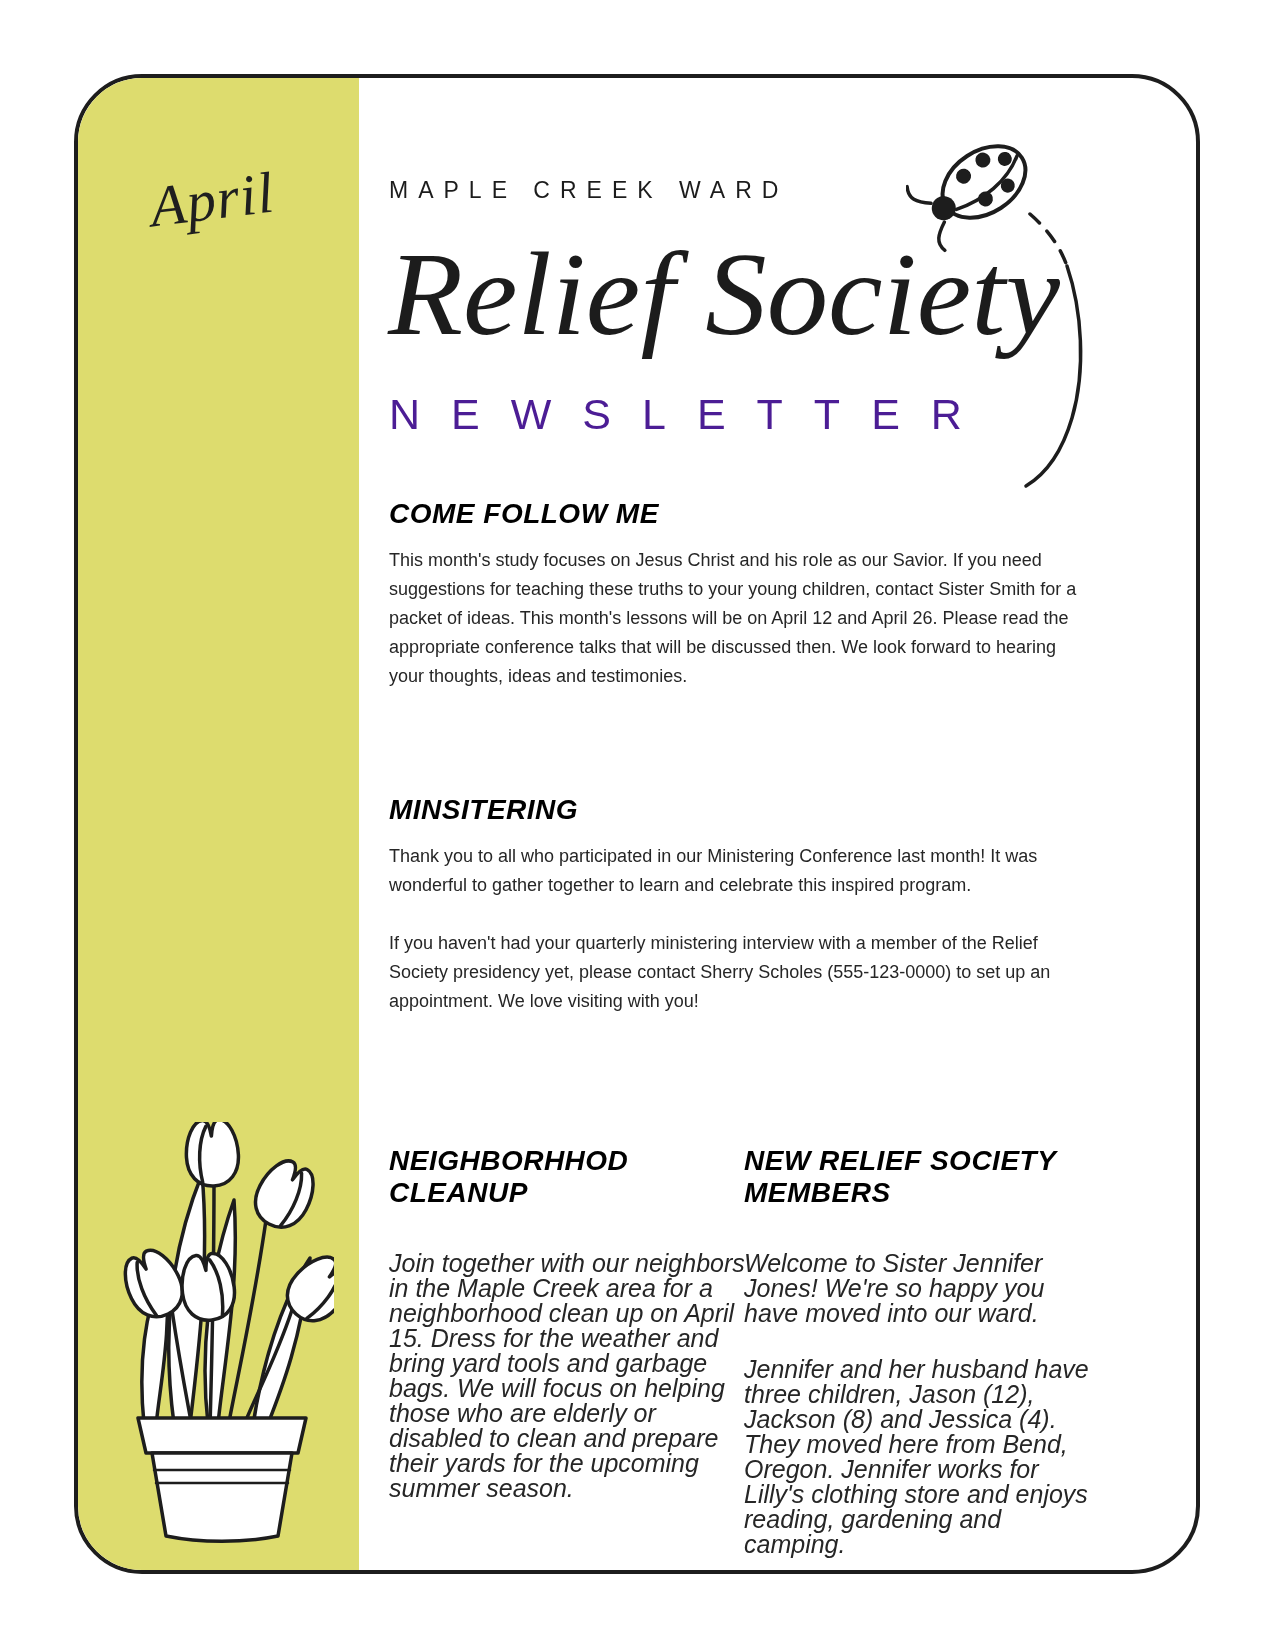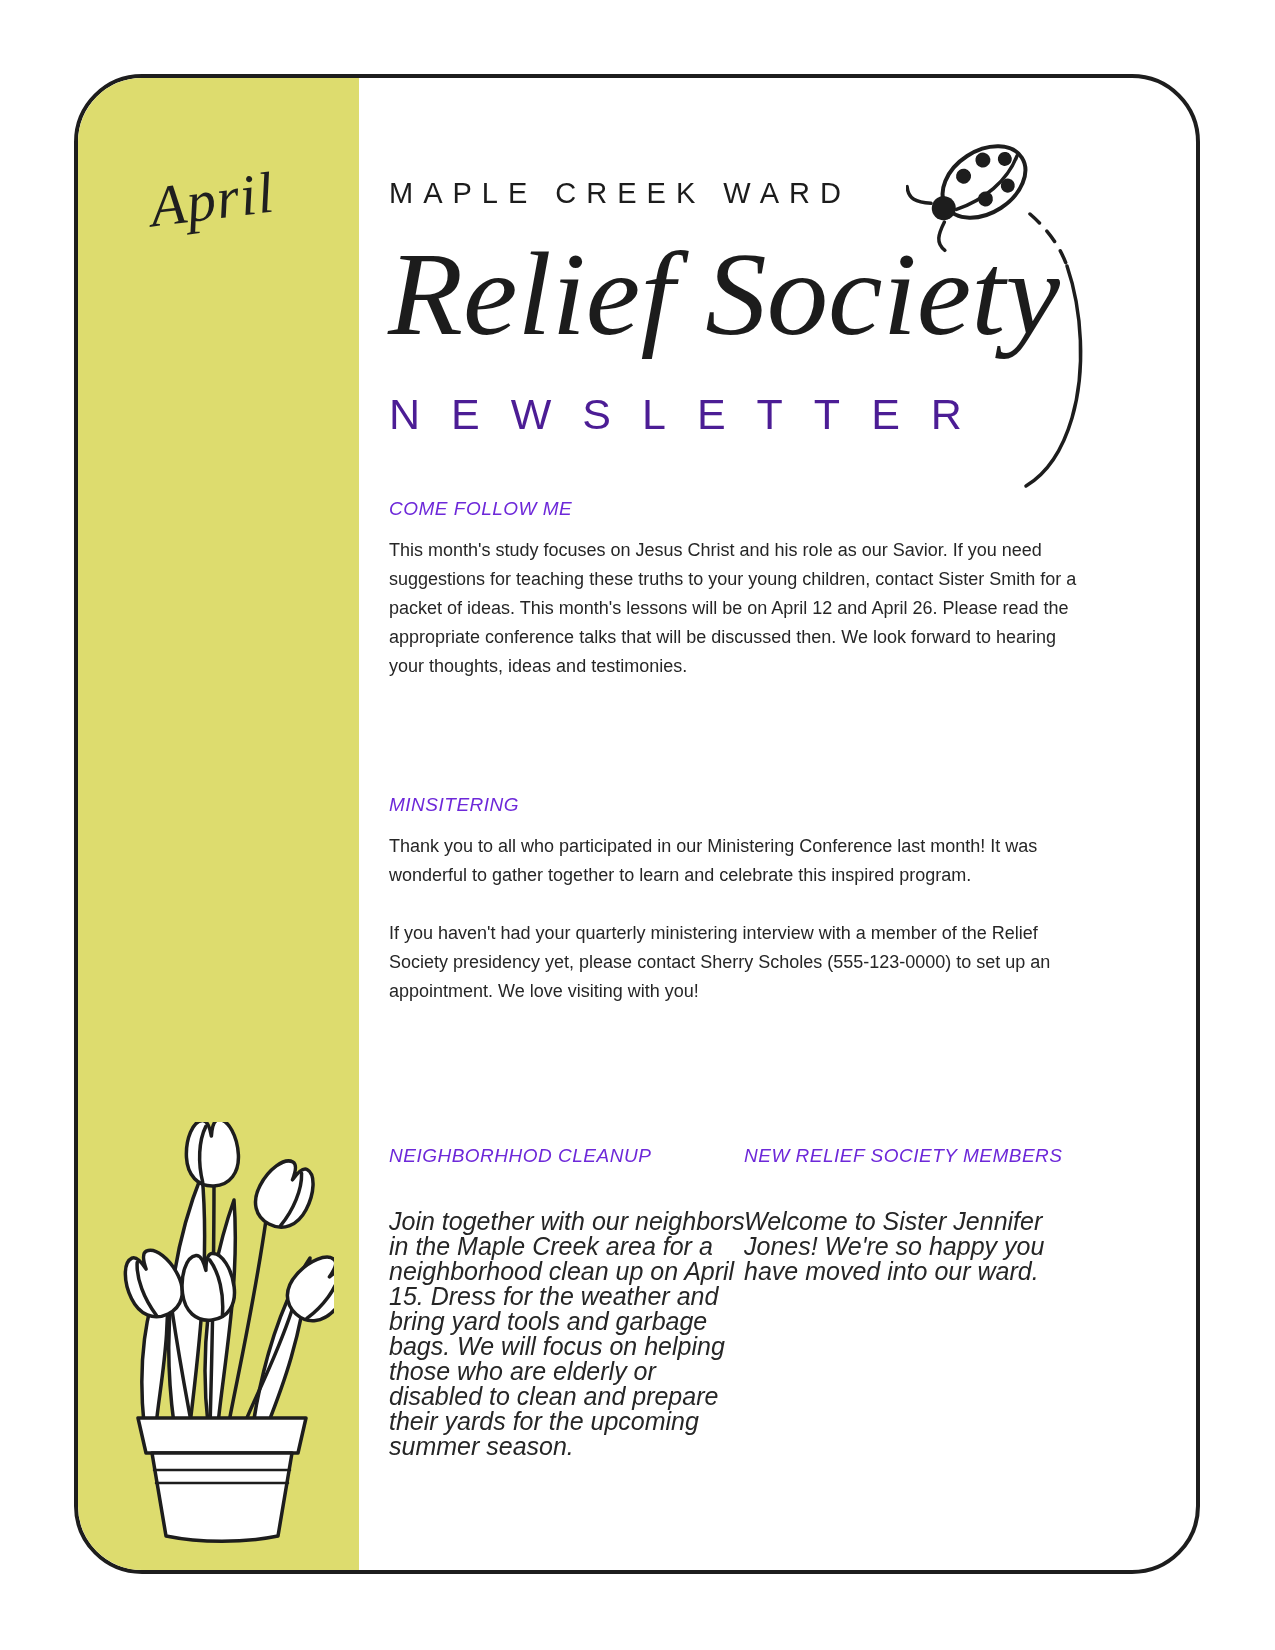--- a/index.html
+++ b/index.html
@@ -16,38 +16,38 @@
     position:absolute;left:0;top:0;bottom:0;width:281px;background:#dddc6e;
   }
   .month{
     position:absolute;left:72px;top:88px;
     font-family:"Liberation Serif",serif;font-style:italic;font-weight:400;
     font-size:58px;color:#1f1f1f;transform:rotate(-7deg);letter-spacing:1px;
   }
   .tulips{position:absolute;left:34px;top:1044px;}
   .kicker{
     position:absolute;left:311px;top:99px;
-    font-size:29px;letter-spacing:10px;color:#1c1c1c;font-weight:400;
+    font-size:23px;letter-spacing:10px;color:#1c1c1c;font-weight:400;
     white-space:nowrap;
   }
   .script-title-svg{position:absolute;left:306px;top:130px;}
   .script-title-svg text{
     font-family:"Liberation Serif",serif;font-style:italic;font-weight:400;
     fill:#1c1c1c;
   }
   .subtitle{
     position:absolute;left:311px;top:312px;
     font-size:43px;letter-spacing:31px;color:#4c1d95;font-weight:400;
     white-space:nowrap;
   }
   .ladybug-svg{position:absolute;left:828px;top:40px;}
   .section{position:absolute;}
   .sec-heading{
-    font-style:italic;font-size:19px;letter-spacing:.5px;color:#6d28d9;
-    margin:0 0 16px 0;font-weight:400;
+    font-style:italic;font-size:28px;letter-spacing:.5px;color:#000000;
+    margin:0 0 16px 0;font-weight:700;
   }
   .section p{margin:0 0 29px 0;font-size:18px;line-height:29px;color:#262626;}
   .section p:last-child{margin-bottom:0;}
   #sec-cfm{left:311px;top:420px;width:700px;}
   #sec-min{left:311px;top:716px;width:706px;}
   .col{position:absolute;top:1038px;}
   .col .sec-heading{margin-bottom:42px;margin-top:29px;}
   .col p{font-size:25px;line-height:25px;margin-bottom:31px;font-style:italic;}
   .col p:last-child{margin-bottom:0;}
   #col-cleanup{left:311px;width:356px;}
@@ -138,15 +138,16 @@
   </div>
 
   <div class="section col" id="col-cleanup">
     <h2 class="sec-heading">NEIGHBORHHOD CLEANUP</h2>
     <p>Join together with our neighbors in the Maple Creek area for a neighborhood clean up on April 15. Dress for the weather and bring yard tools and garbage bags. We will focus on helping those who are elderly or disabled to clean and prepare their yards for the upcoming summer season.</p>
   </div>
 
   <div class="section col" id="col-members">
     <h2 class="sec-heading">NEW RELIEF SOCIETY MEMBERS</h2>
     <p>Welcome to Sister Jennifer Jones! We're so happy you have moved into our ward.</p>
+    <p>Jennifer and her husband have three children, Jason (12), Jackson (8) and Jessica (4). They moved here from Bend, Oregon. Jennifer works for Lilly's clothing store and enjoys reading, gardening and camping.</p>
   </div>
 
 </div>
 
 </body></html>

